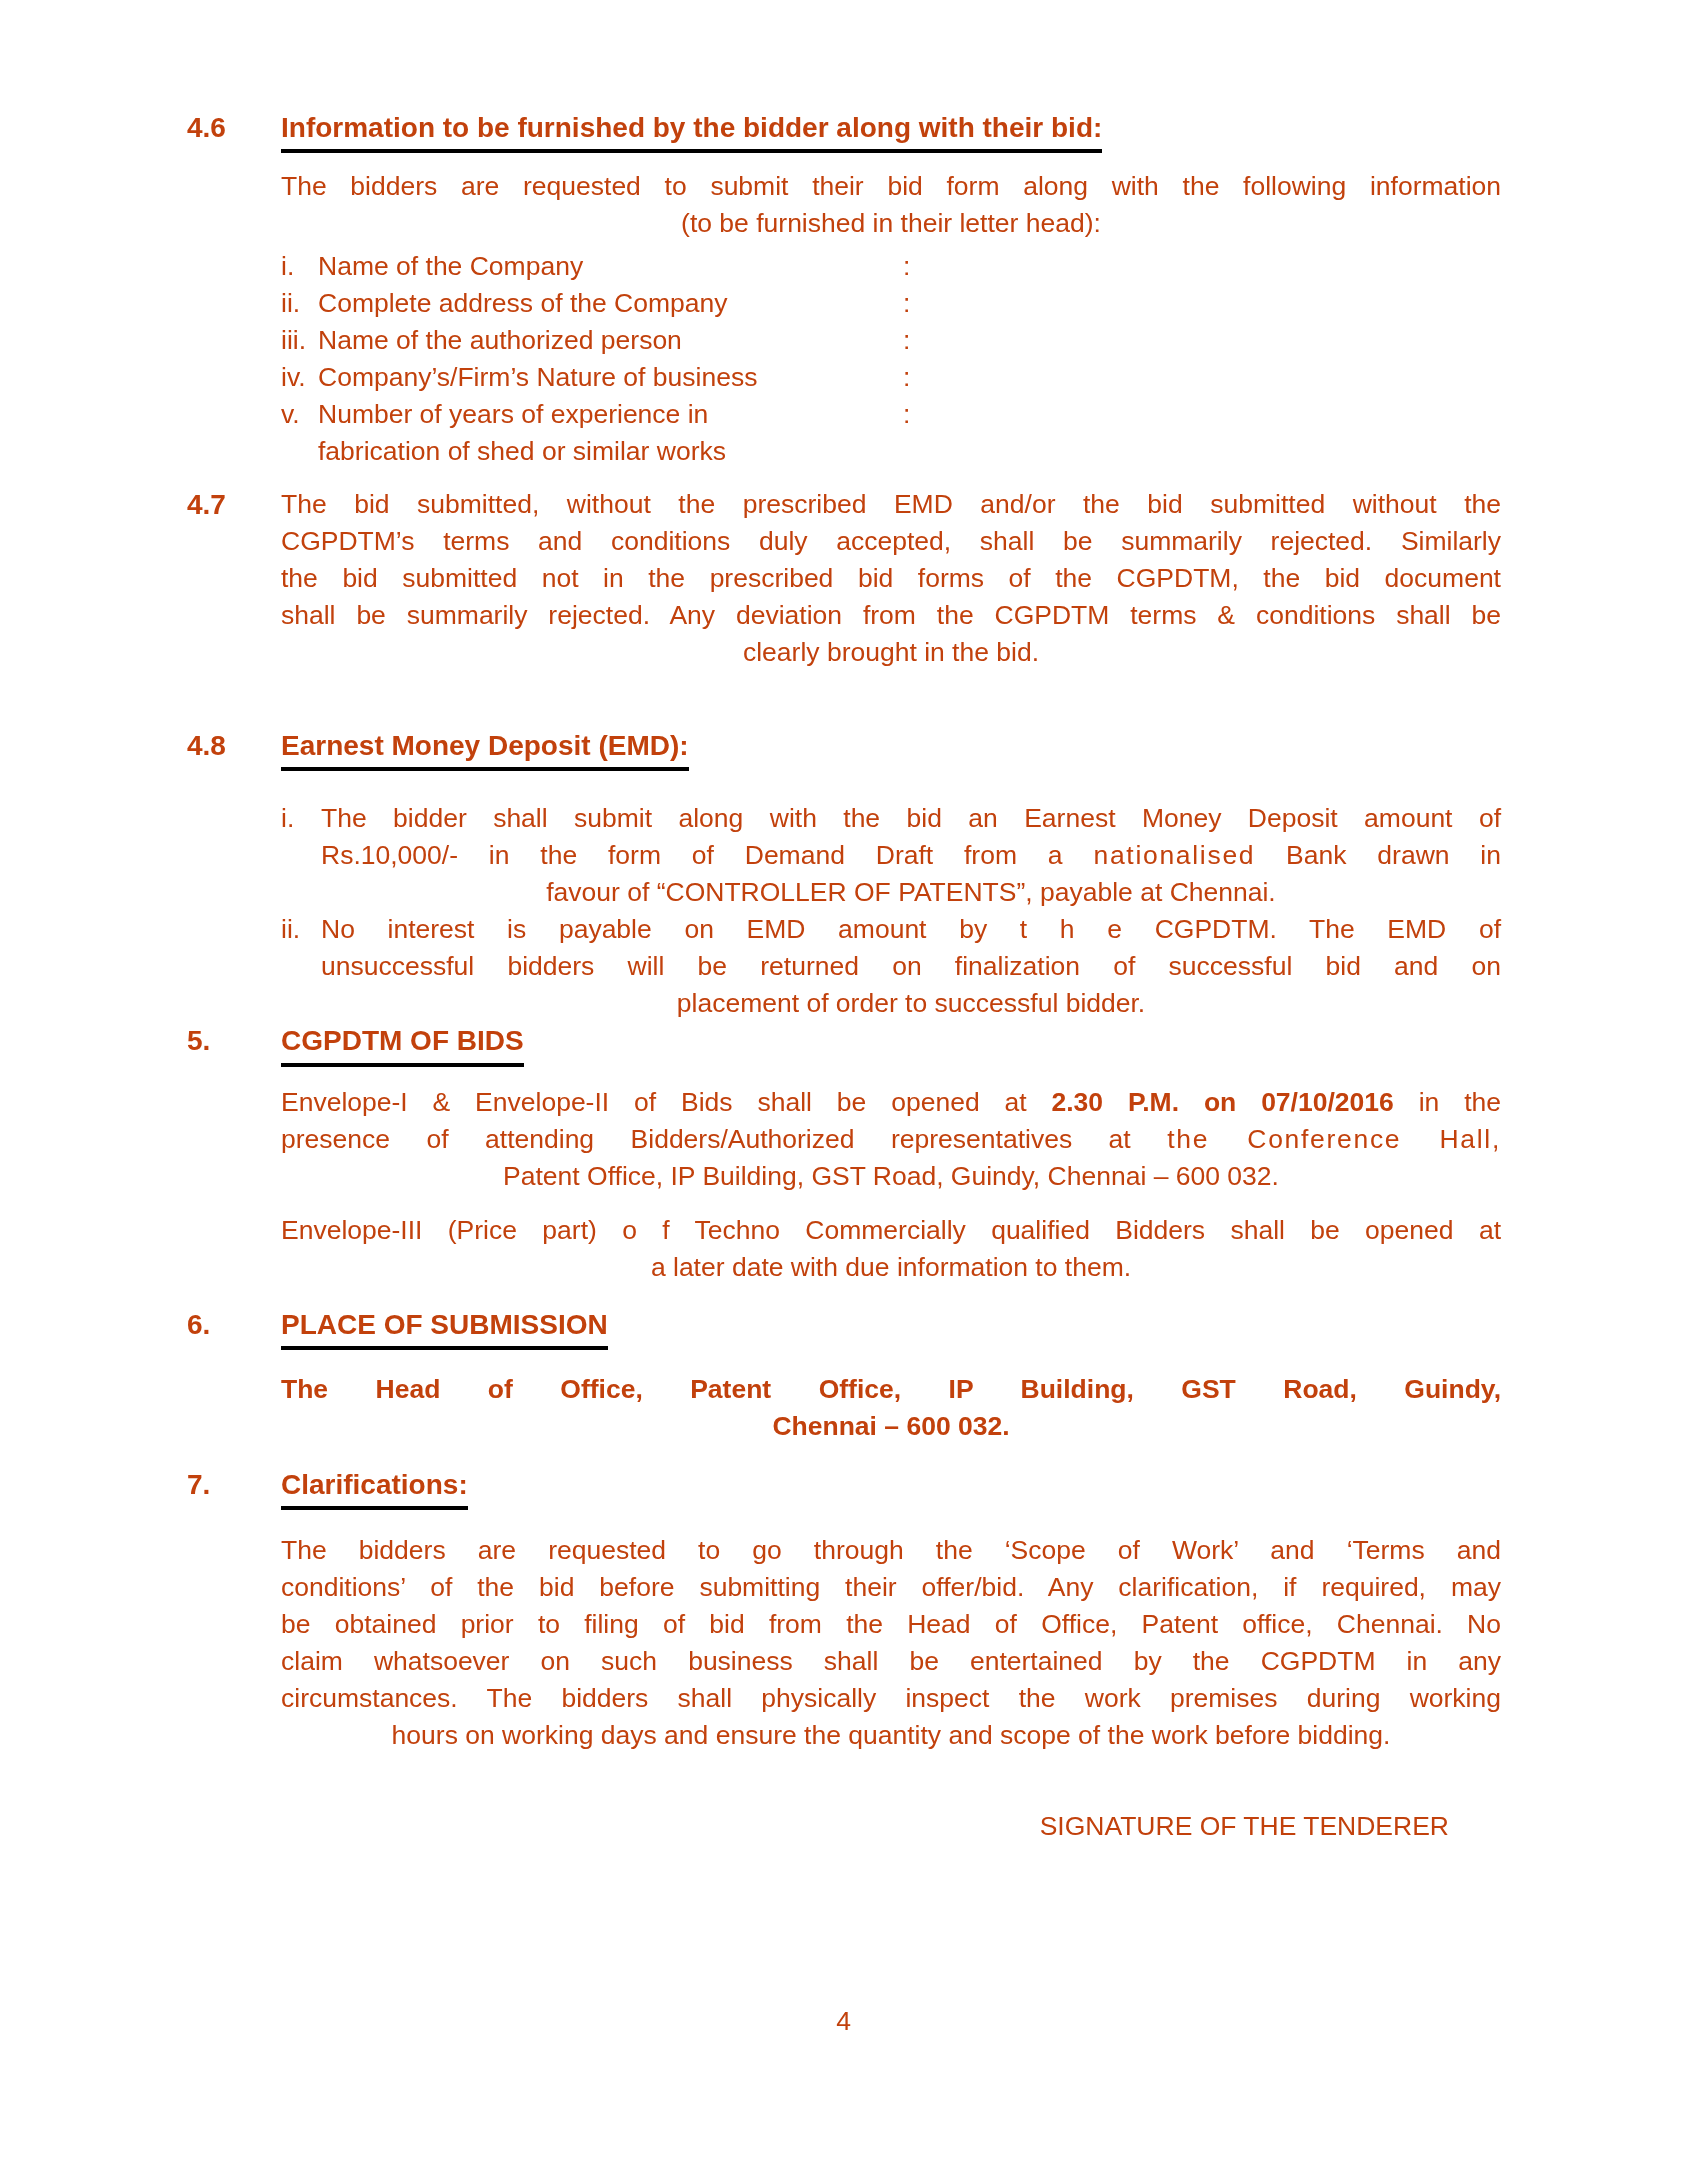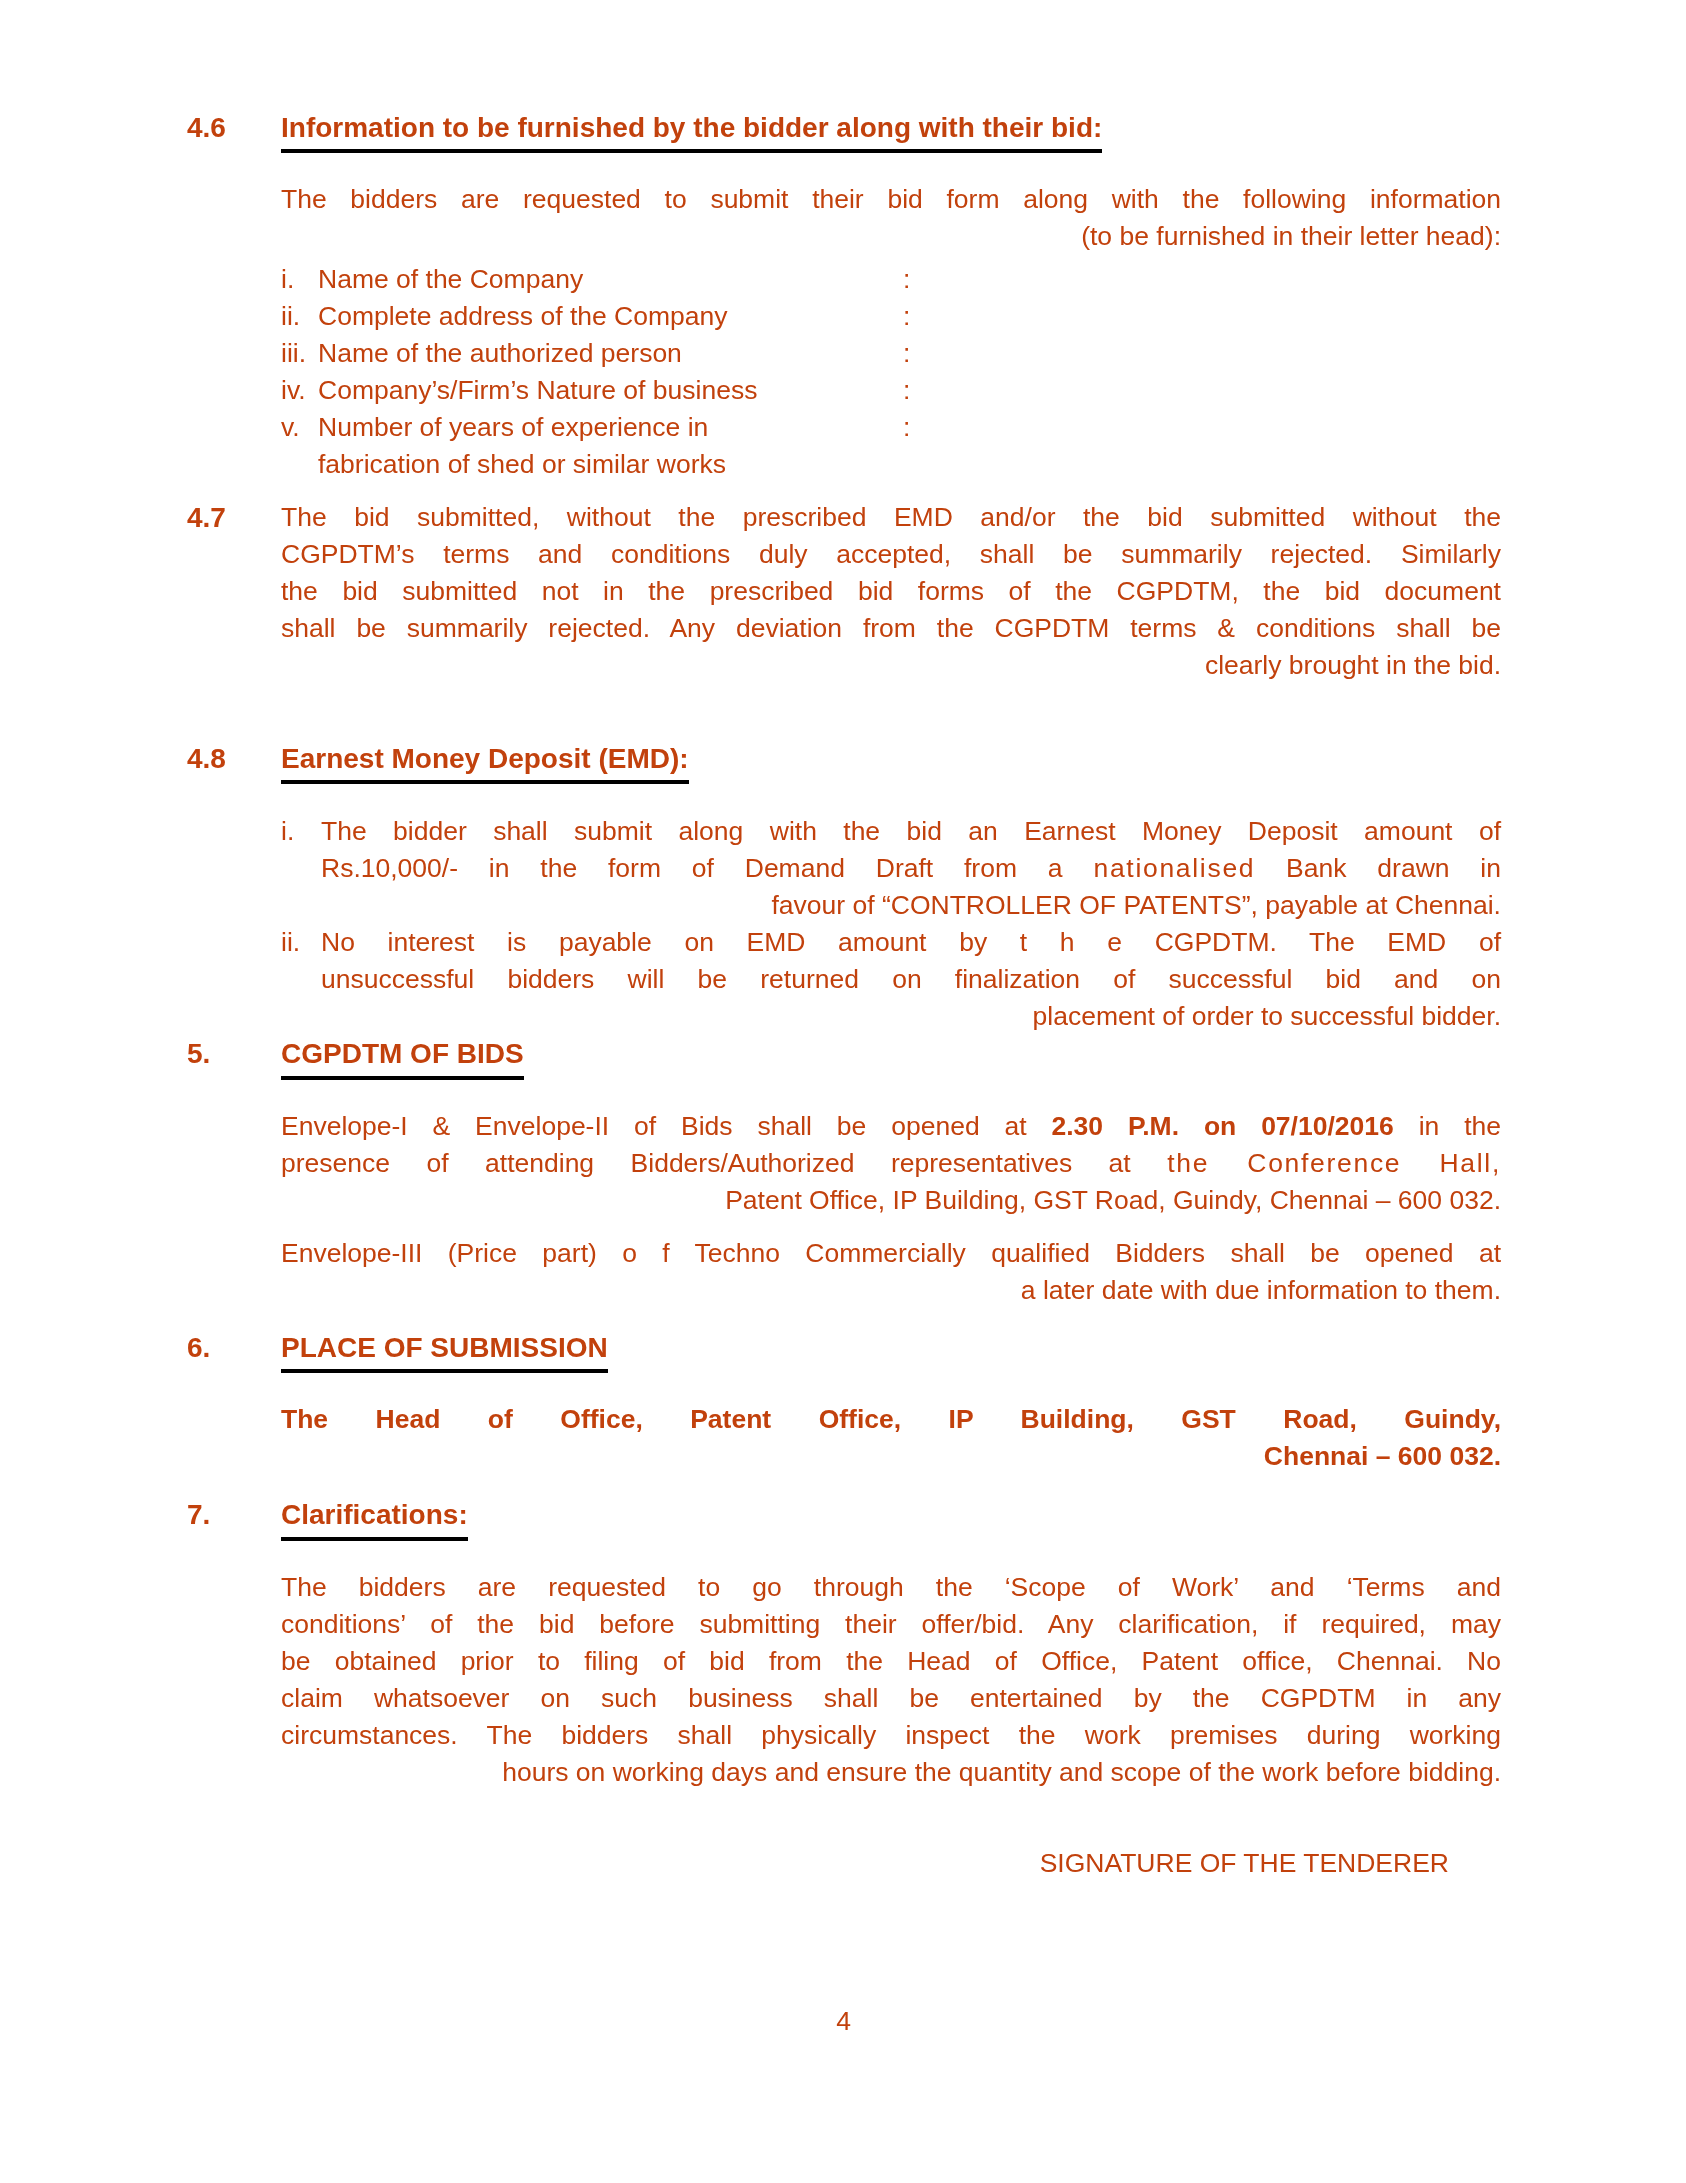--- a/index.html
+++ b/index.html
@@ -27,30 +27,30 @@
   }
   .num {
     font-weight: bold;
     font-size: 28px;
   }
   .content { min-width: 0; }
   .h {
     font-weight: bold;
     font-size: 28px;
     padding-bottom: 1px;
-    margin-bottom: 27px;
+    margin-bottom: 14px;
   }
   .u {
     display: inline-block;
     border-bottom: 4px solid #000;
     padding-bottom: 3.3px;
   }
   
   .jl { text-align: justify; text-align-last: justify; }
-  .ll { text-align: right; }
+  .ll { text-align: center; }
   .b  { font-weight: bold; }
   .ls { letter-spacing: 1.7px; }
 
   .ilist { margin-top: 5.3px; }
   .item {
     display: grid;
     grid-template-columns: 37px 585px 1fr;
     align-items: start;
   }
   .emd-item {

